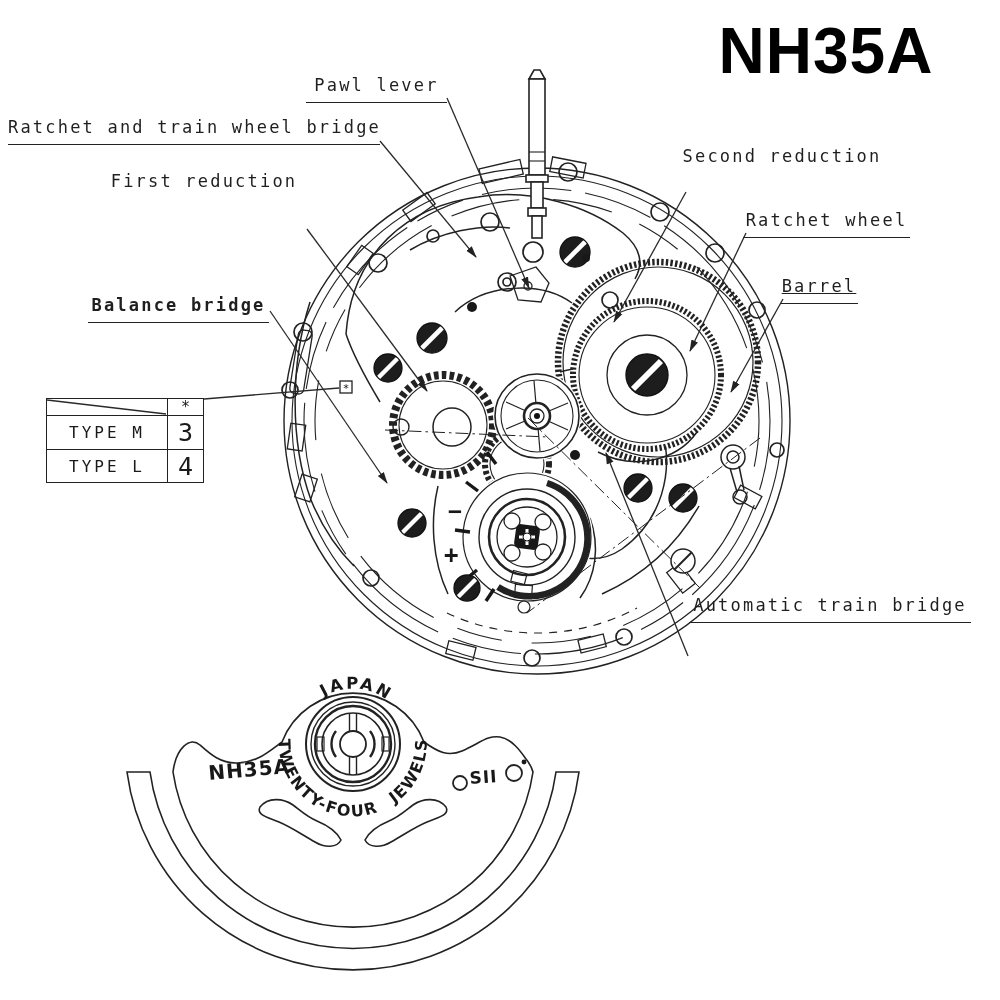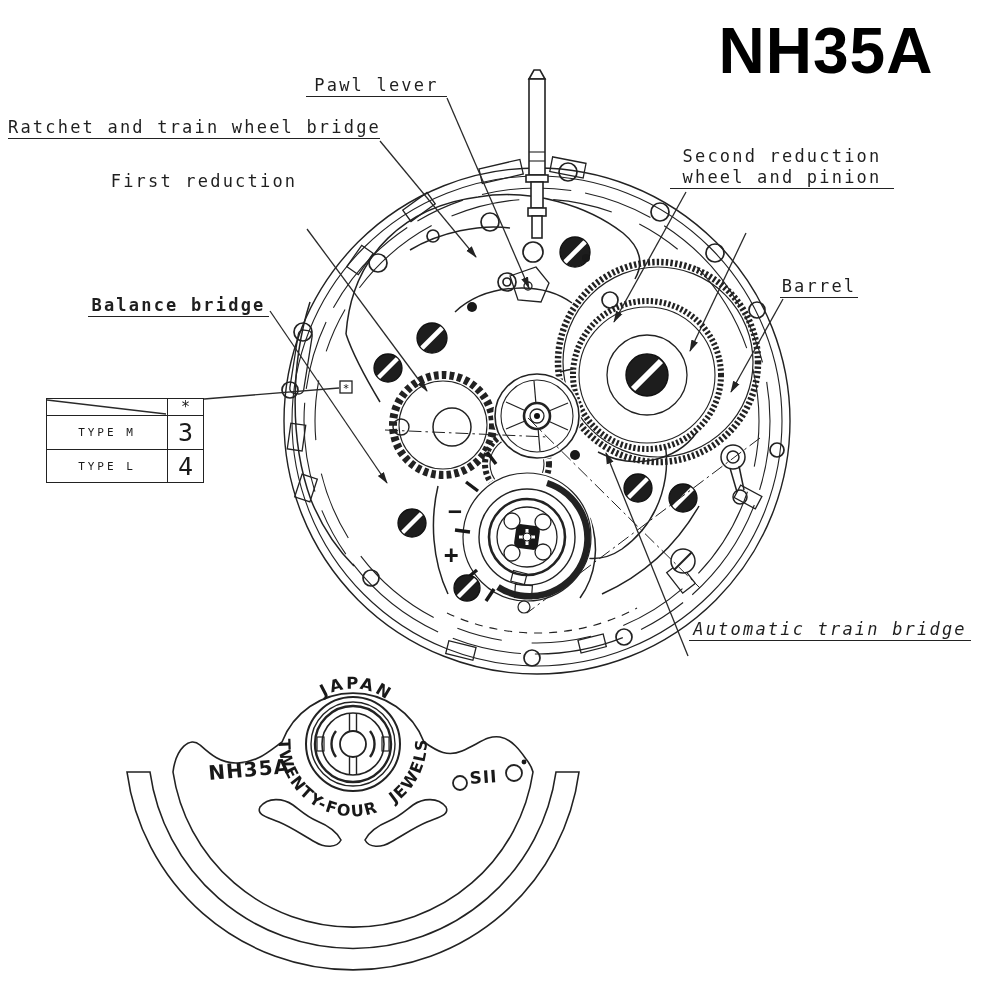--- a/index.html
+++ b/index.html
@@ -1,33 +1,33 @@
 <!DOCTYPE html>
 <html><head>
 <meta charset="utf-8">
 <style>
   html,body{margin:0;padding:0;background:#fff;}
   #page{position:relative;width:1000px;height:1000px;background:#ffffff;overflow:hidden;
         font-family:"DejaVu Sans Mono", monospace;color:#1a1a1a;}
   #drawing{position:absolute;left:0;top:0;z-index:1;}
   .lbl{position:absolute;z-index:2;font-size:17px;letter-spacing:2.2px;color:#1f1f1f;
        text-align:center;line-height:21px;white-space:nowrap;}
-  .lbl .u{display:block;border-bottom:1.7px solid #222;padding-bottom:0;}
+  .lbl .u{display:block;border-bottom:1.7px solid #222;padding-bottom:6px;}
   #title{position:absolute;z-index:2;left:698px;top:14px;width:256px;text-align:center;
          font-family:"Liberation Sans", sans-serif;font-weight:bold;font-size:64px;
          letter-spacing:1px;color:#000;}
   
   #spec-table{position:absolute;z-index:2;left:46px;top:398px;width:158px;height:85px;
               border:1.8px solid #222;box-sizing:border-box;display:grid;
               grid-template-columns:121px 1fr;grid-template-rows:17px 34px 1fr;}
   #spec-table .cell{border-right:1.6px solid #222;border-bottom:1.6px solid #222;
               display:flex;align-items:center;justify-content:center;box-sizing:border-box;}
   #spec-table .cell.last-col{border-right:none;}
   #spec-table .cell.last-row{border-bottom:none;}
-  #spec-table .type{font-size:11px;letter-spacing:3px;}
+  #spec-table .type{font-size:16px;letter-spacing:3px;}
   #spec-table .num{font-size:25px;}
   #spec-table .star{font-size:15px;}
 </style>
 </head>
 <body>
 
 <div id="page">
 
   <div id="title">NH35A</div>
 
@@ -38,26 +38,28 @@
     <span class="u">Ratchet and train wheel bridge</span>
   </div>
   <div class="lbl" style="left:100px;top:171px;width:208px;">
     <span>First reduction</span>
   </div>
   <div class="lbl" style="left:88px;top:295px;width:181px;font-weight:bold;">
     <span class="u">Balance bridge</span>
   </div>
   <div class="lbl" style="left:670px;top:146px;width:224px;">
     <span>Second reduction</span>
-    <span class="u">wheel and pinion</span>
-  </div>
-  <div class="lbl" style="left:780px;top:276px;width:78px;">
+  </div>
+  <div class="lbl" style="left:743px;top:210px;width:167px;">
+    <span class="u">Ratchet wheel</span>
+  </div>
+  <div class="lbl" style="left:780px;top:276px;width:78px;text-decoration:underline;">
     <span class="u">Barrel</span>
   </div>
-  <div class="lbl" style="left:689px;top:619px;width:282px;font-style:italic;">
+  <div class="lbl" style="left:689px;top:595px;width:282px;">
     <span class="u">Automatic train bridge</span>
   </div>
 
   <div id="spec-table">
     <div class="cell"></div>
     <div class="cell last-col star">*</div>
     <div class="cell type">TYPE M</div>
     <div class="cell last-col num">3</div>
     <div class="cell last-row type">TYPE L</div>
     <div class="cell last-col last-row num">4</div>

